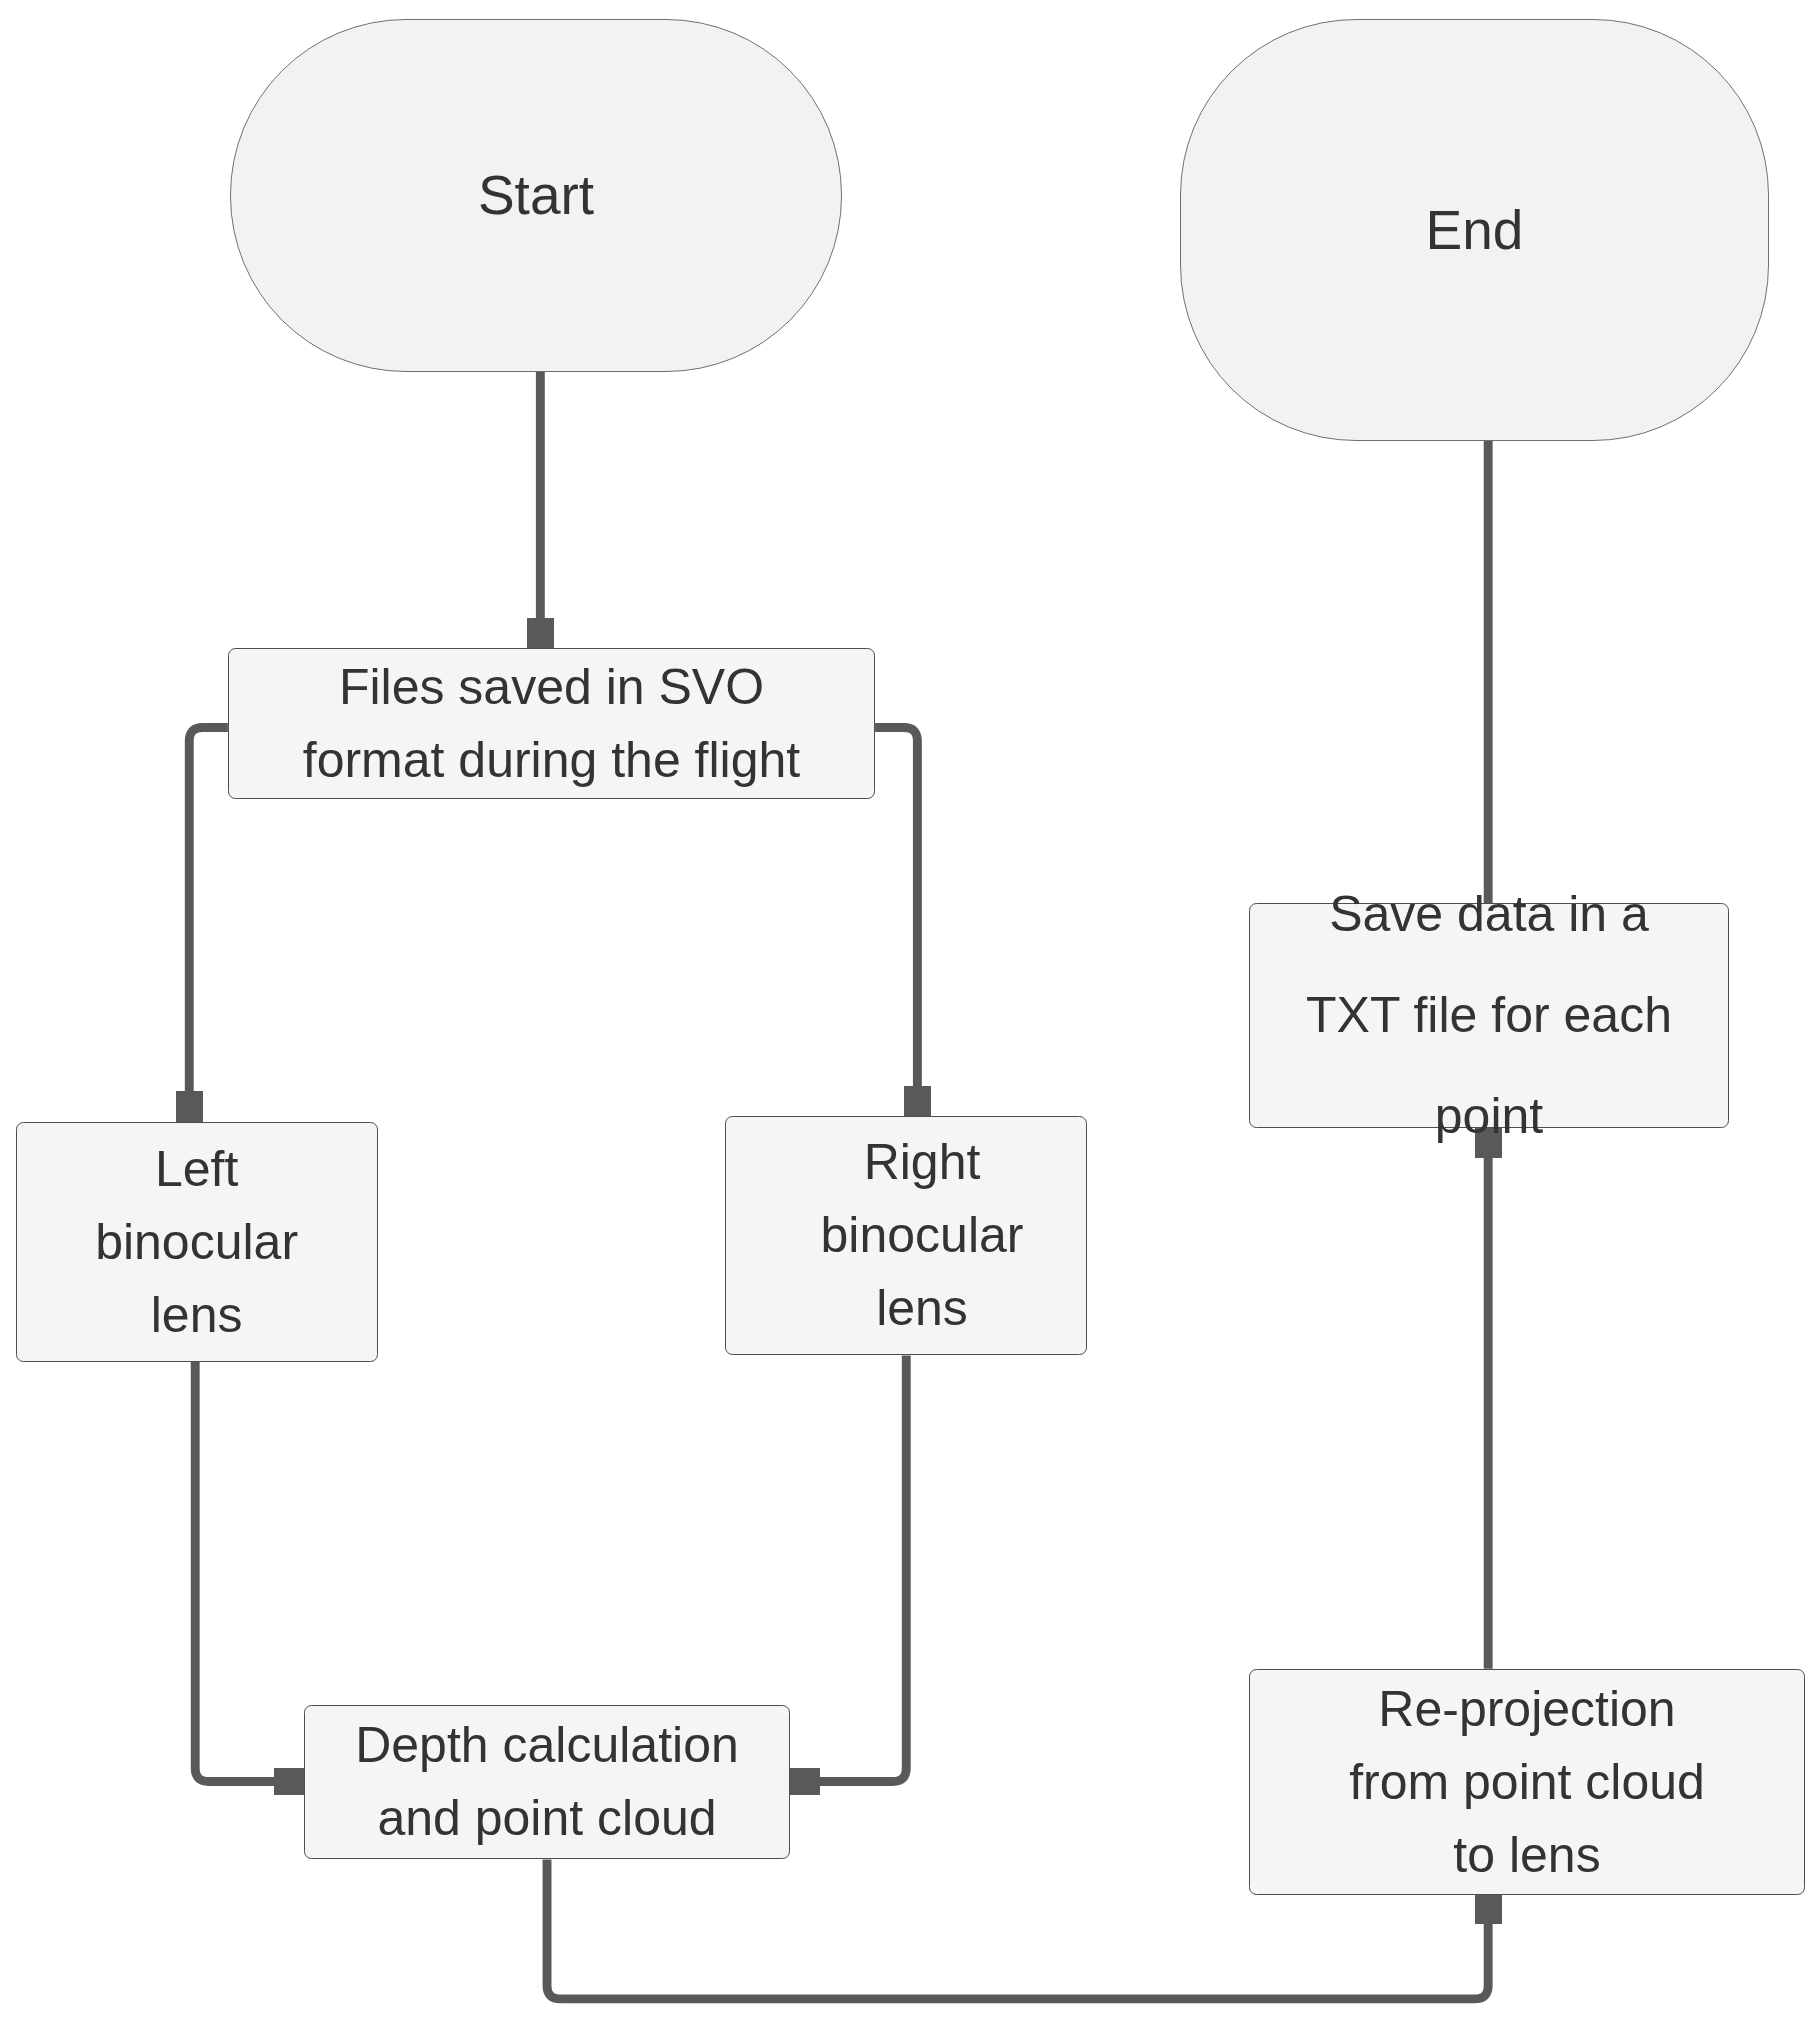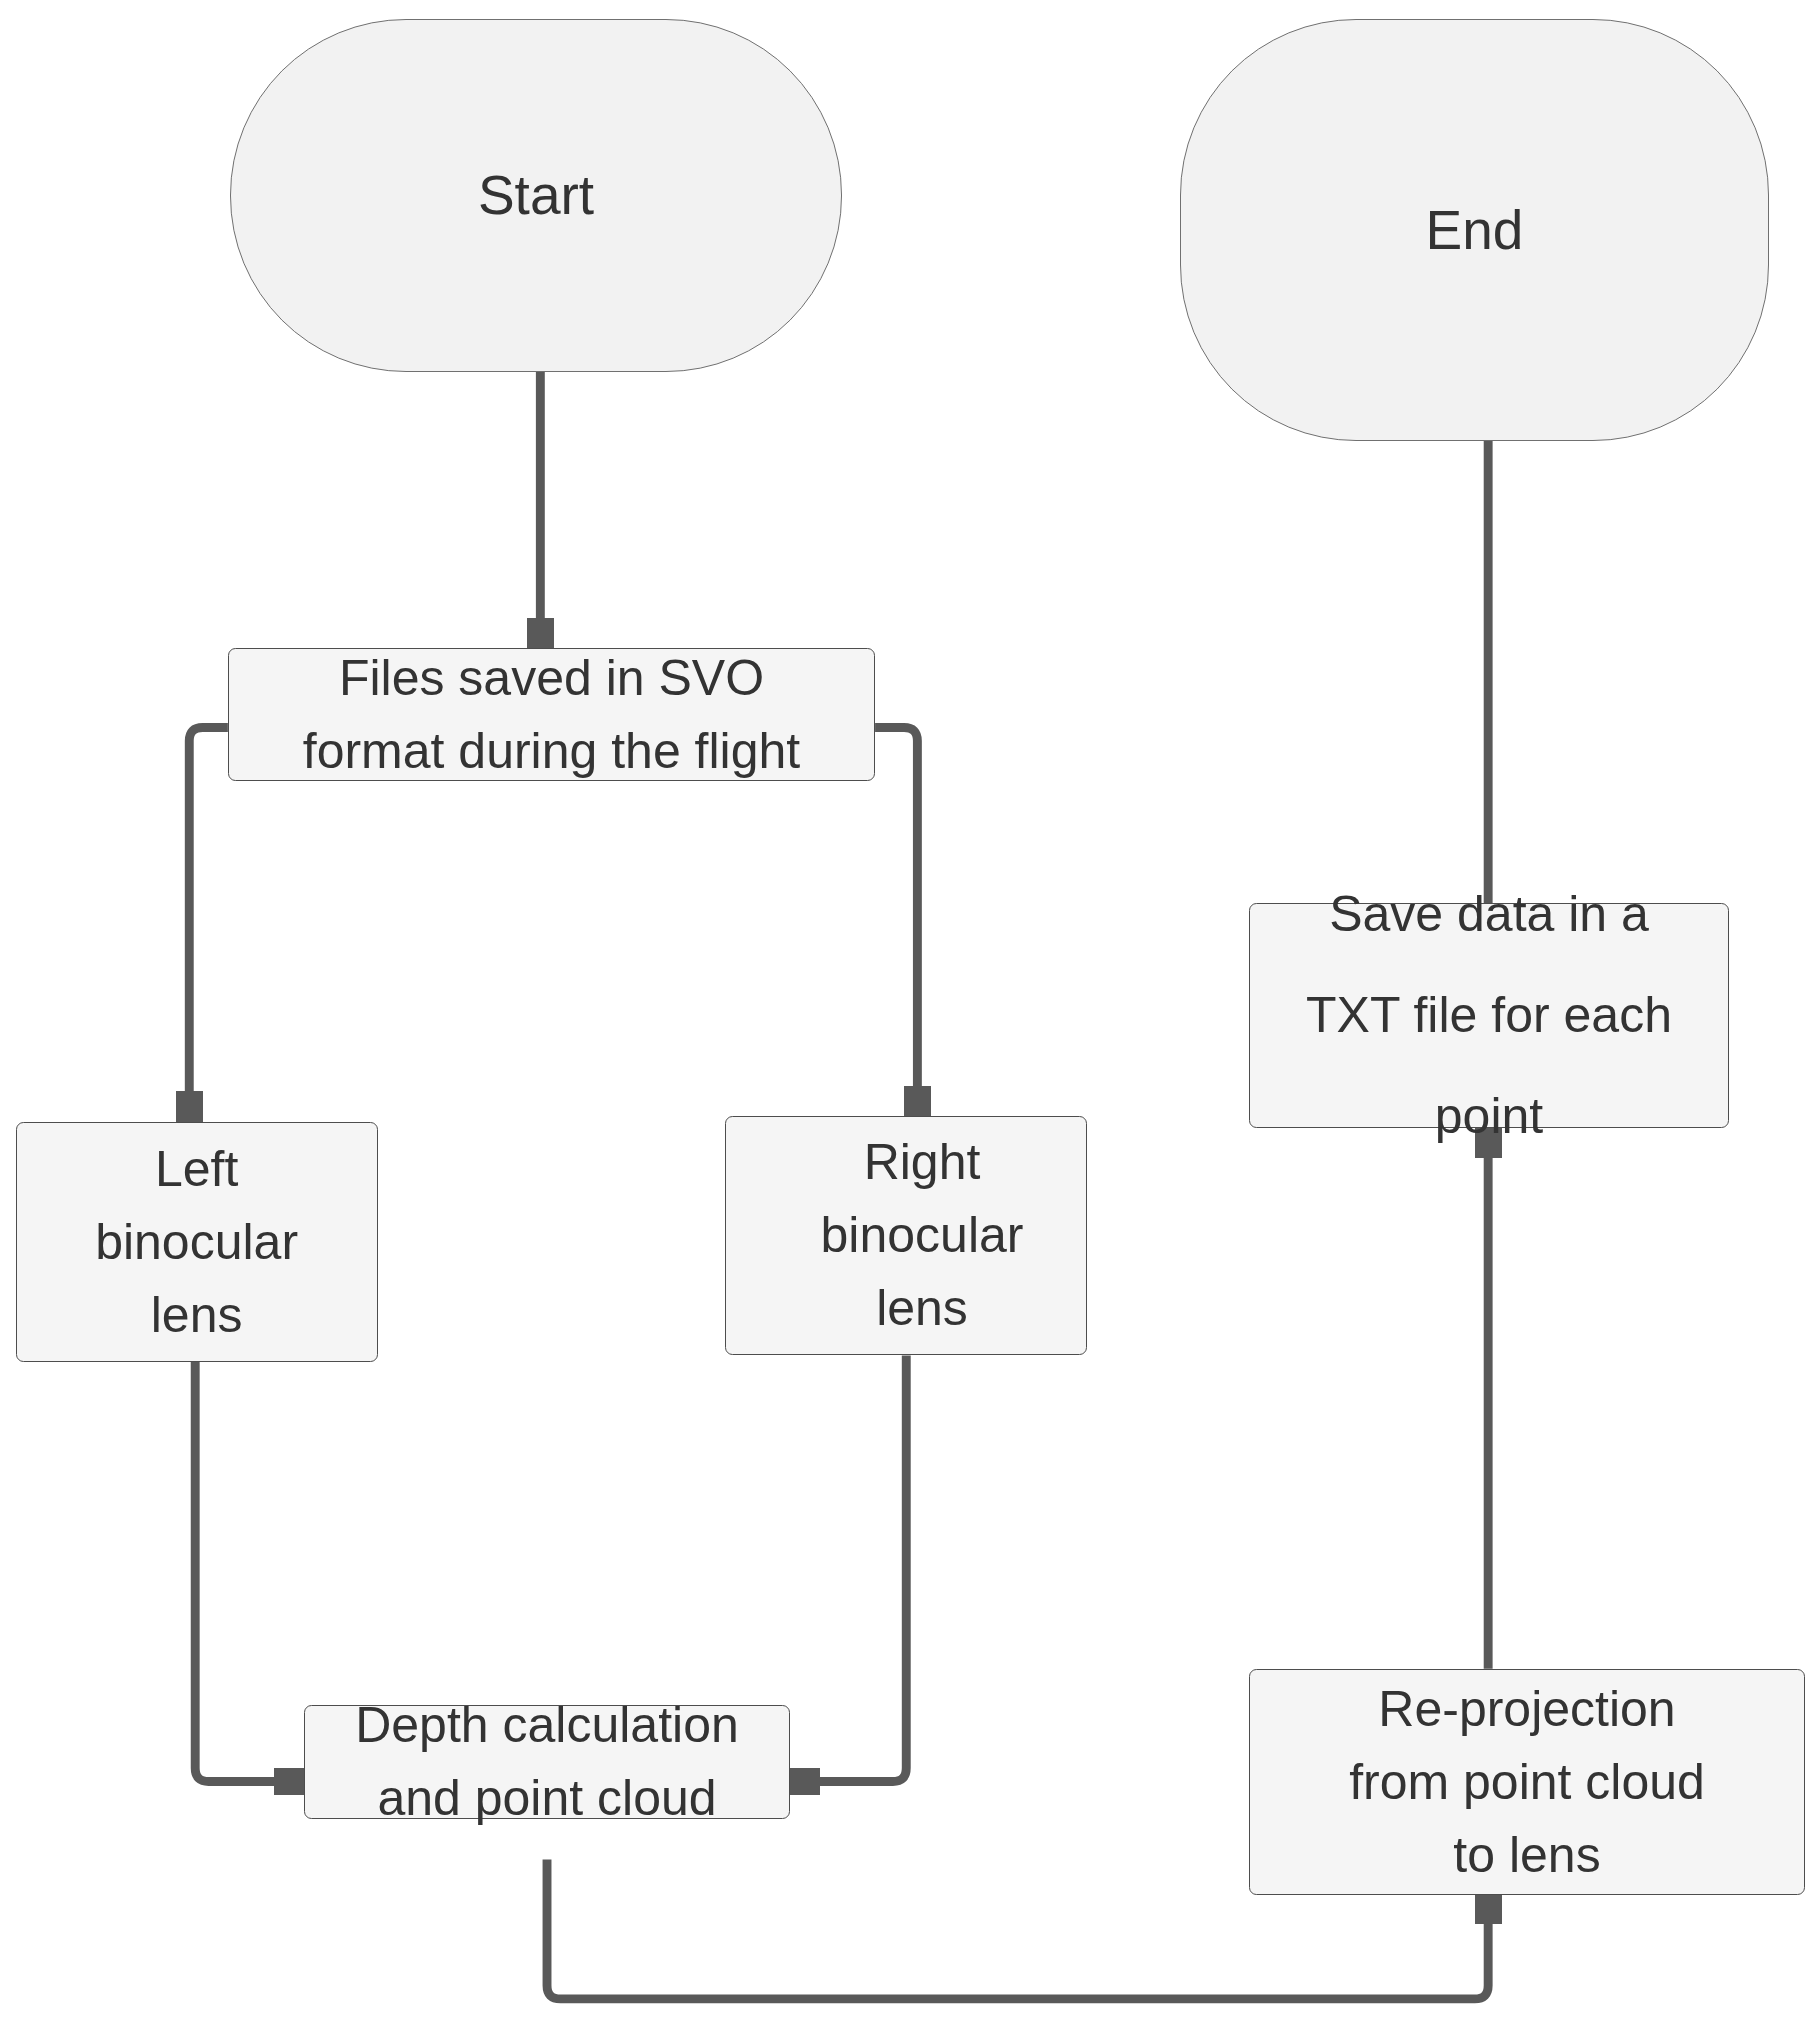--- a/index.html
+++ b/index.html
@@ -42,24 +42,24 @@
     background: #f2f2f2;
     border: 1.5px solid #707070;
     border-radius: 176px;
     font-size: 55px;
   }
   .line { white-space: nowrap; }
 
   
   .pos-start  { left: 230px;  top: 18.6px;   width: 612px; height: 353px; }
   .pos-end    { left: 1180px; top: 18.6px;   width: 589px; height: 422px; }
-  .pos-files  { left: 228px;  top: 648px;  width: 647px; height: 133px; }
+  .pos-files  { left: 228px;  top: 648px;  width: 647px; height: 151px; }
   .pos-left   { left: 15.6px;   top: 1122px; width: 362px; height: 240px; }
   .pos-right  { left: 725px;  top: 1116px; width: 362px; height: 239px; padding-left: 32px; }
-  .pos-depth  { left: 304px;  top: 1705px; width: 486px; height: 114px; }
+  .pos-depth  { left: 304px;  top: 1705px; width: 486px; height: 154px; }
   .pos-reproj { left: 1249px; top: 1669px; width: 556px; height: 226px; }
   .pos-save   { left: 1249px; top: 903px; width: 480px; height: 225px; gap: 28px; }
 </style>
 </head>
 <body>
 
 <div id="canvas">
 
   <svg id="edges" viewBox="0 0 2444 2728" xmlns="http://www.w3.org/2000/svg">
     <defs>

